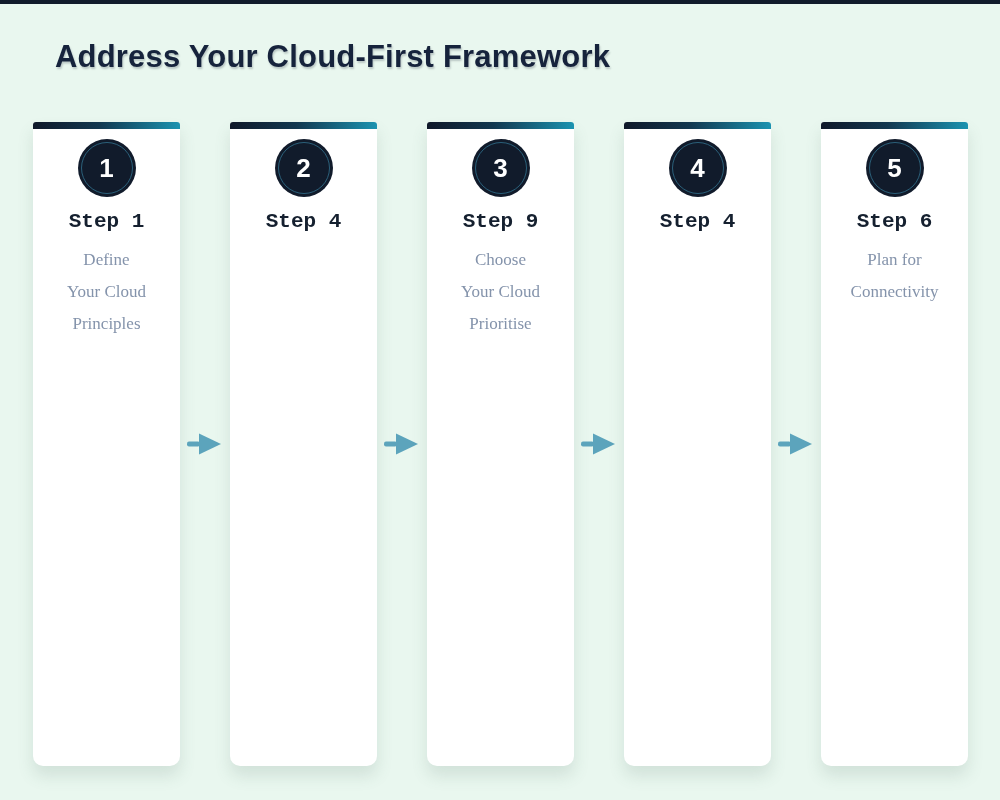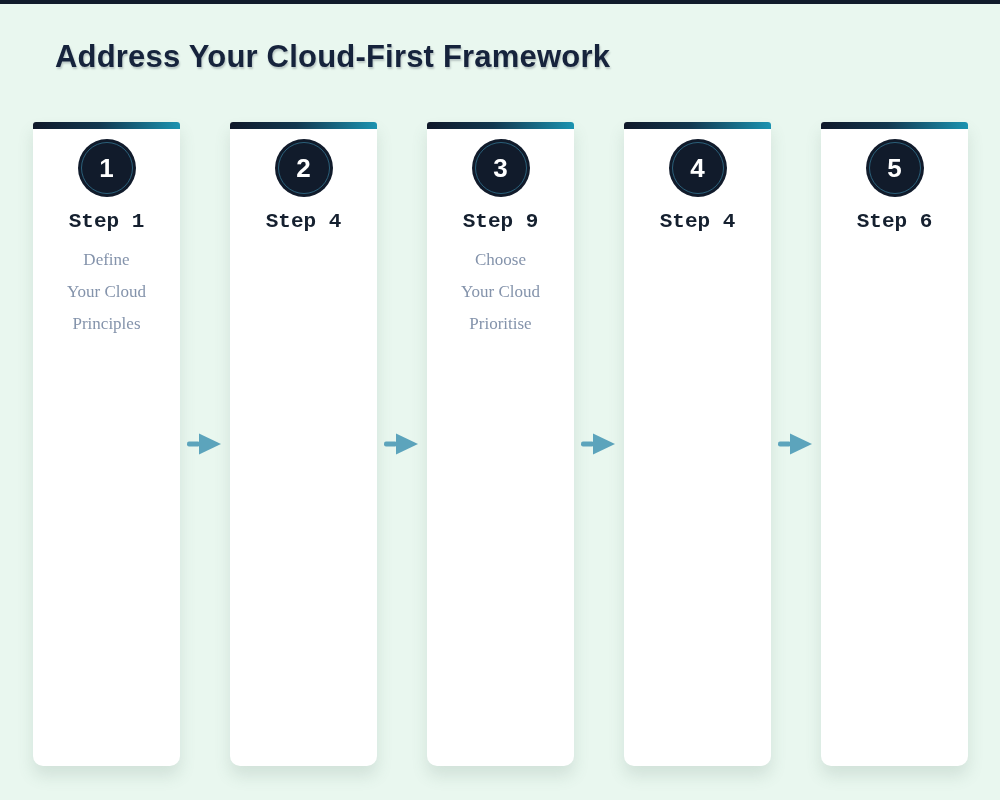--- a/index.html
+++ b/index.html
@@ -183,15 +183,17 @@
       <polygon points="12,1.5 34,12 12,22.5" fill="#5ca4bc"></polygon>
     </svg>
   </div>
 
   <section class="card">
     <div class="card-topbar"></div>
     <div class="badge">
       <span class="badge-num">5</span>
     </div>
     <h2 class="step-label">Step 6</h2>
+    <p class="step-desc">Plan for
+Connectivity</p>
   </section>
 
 </main>
 
 </body></html>

